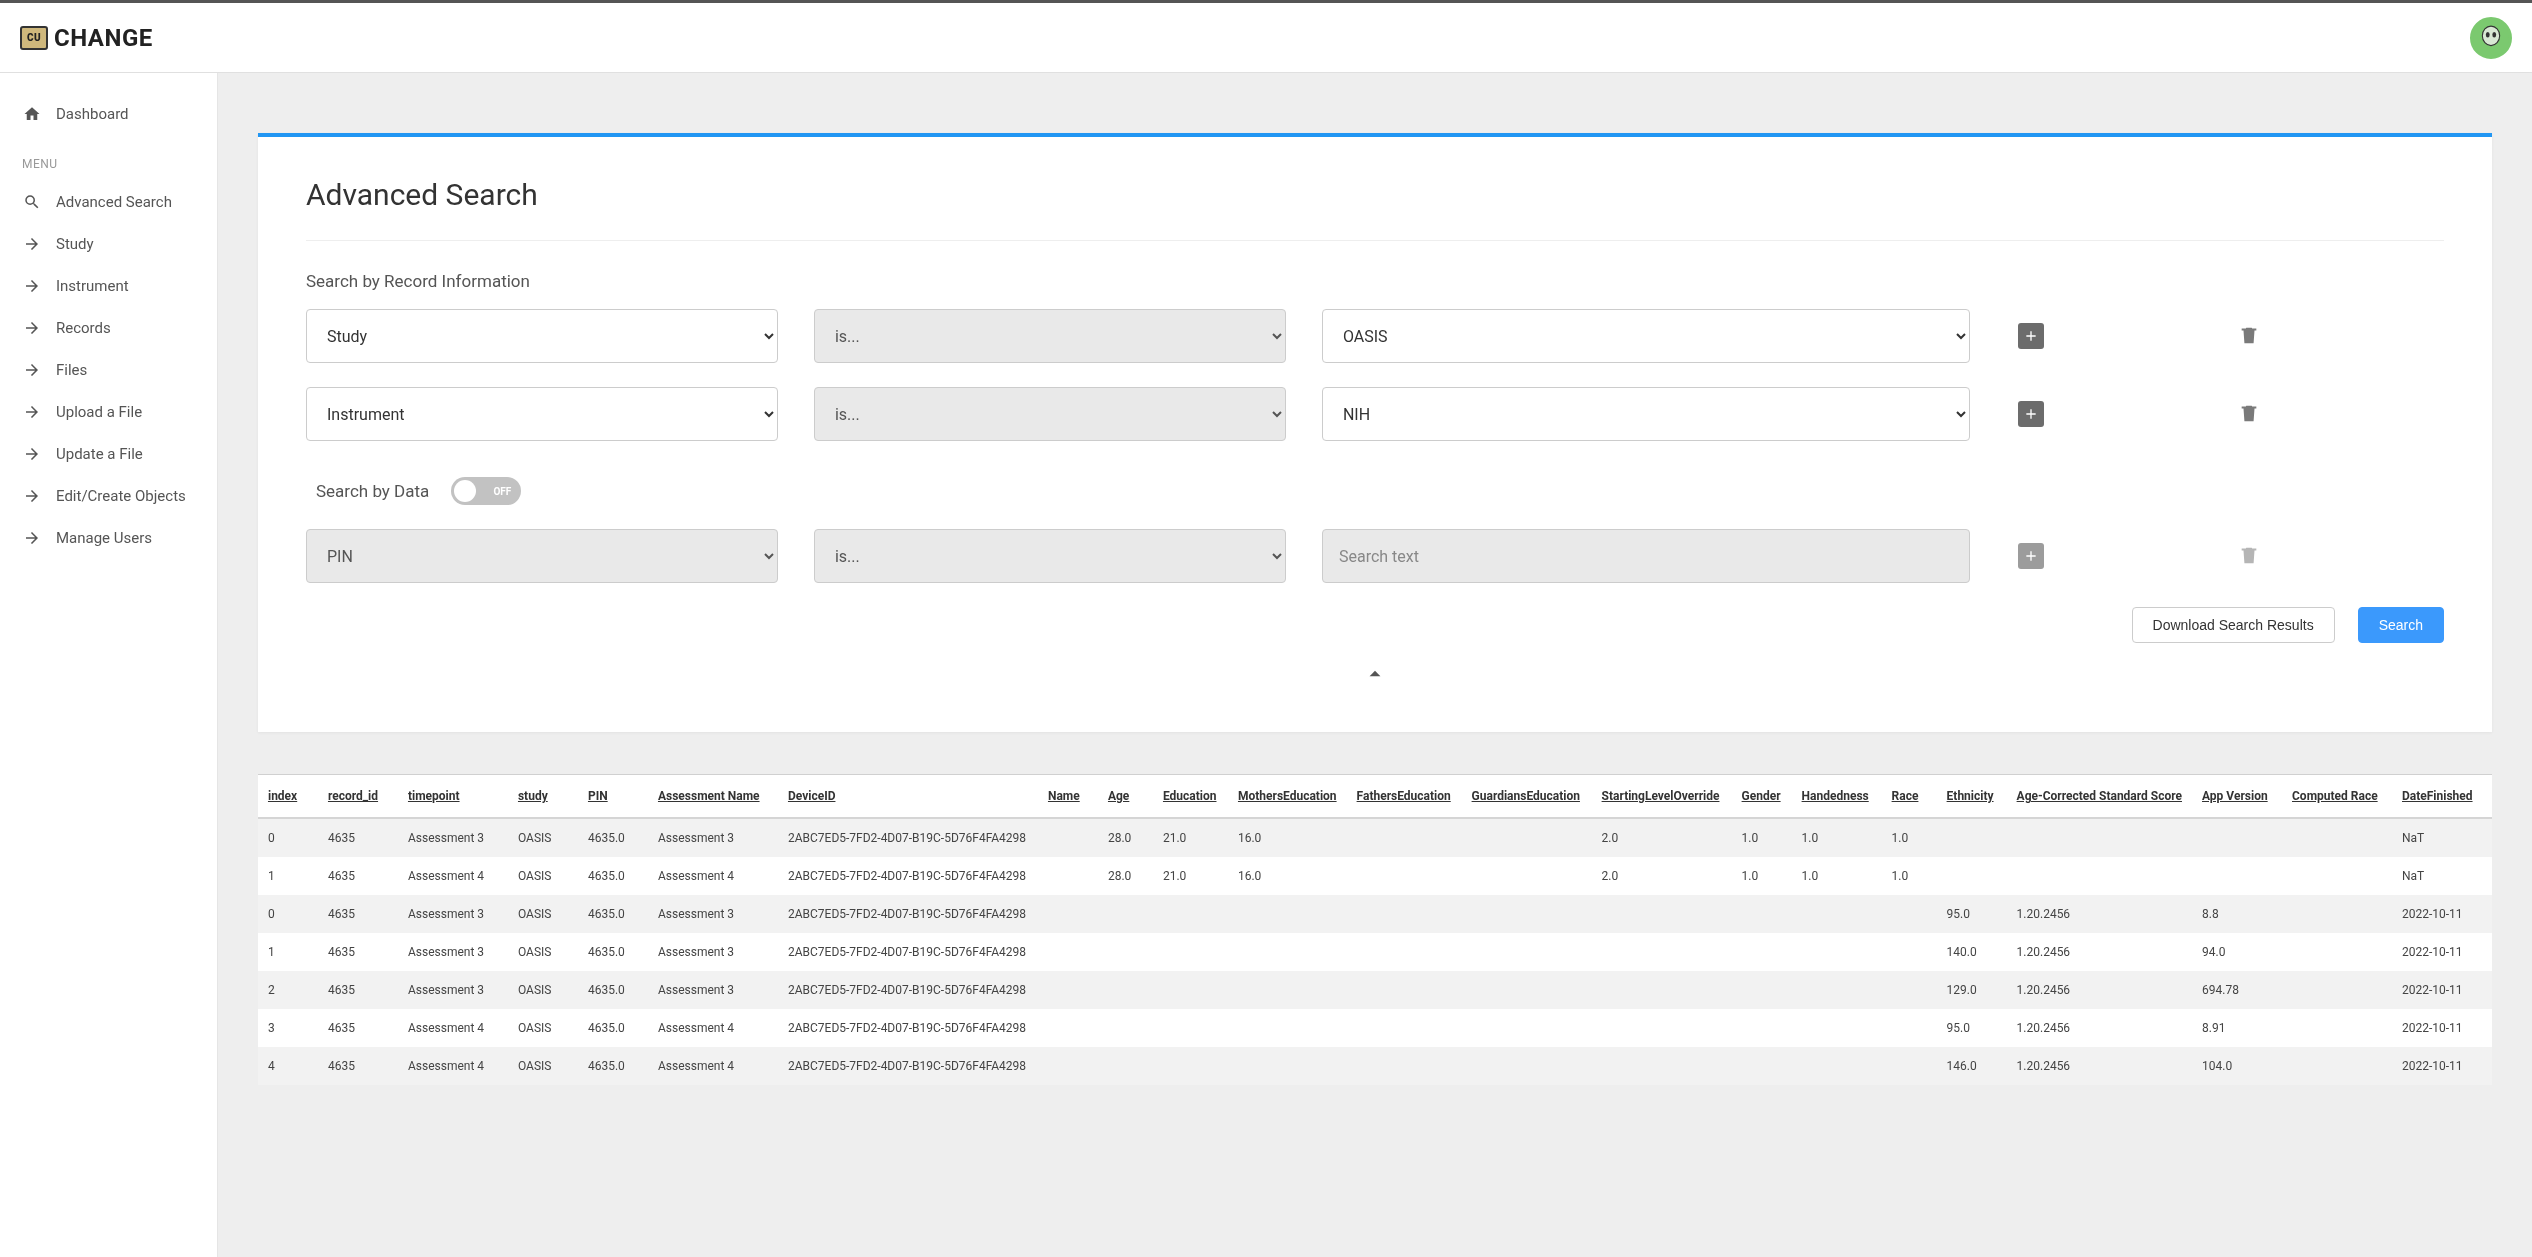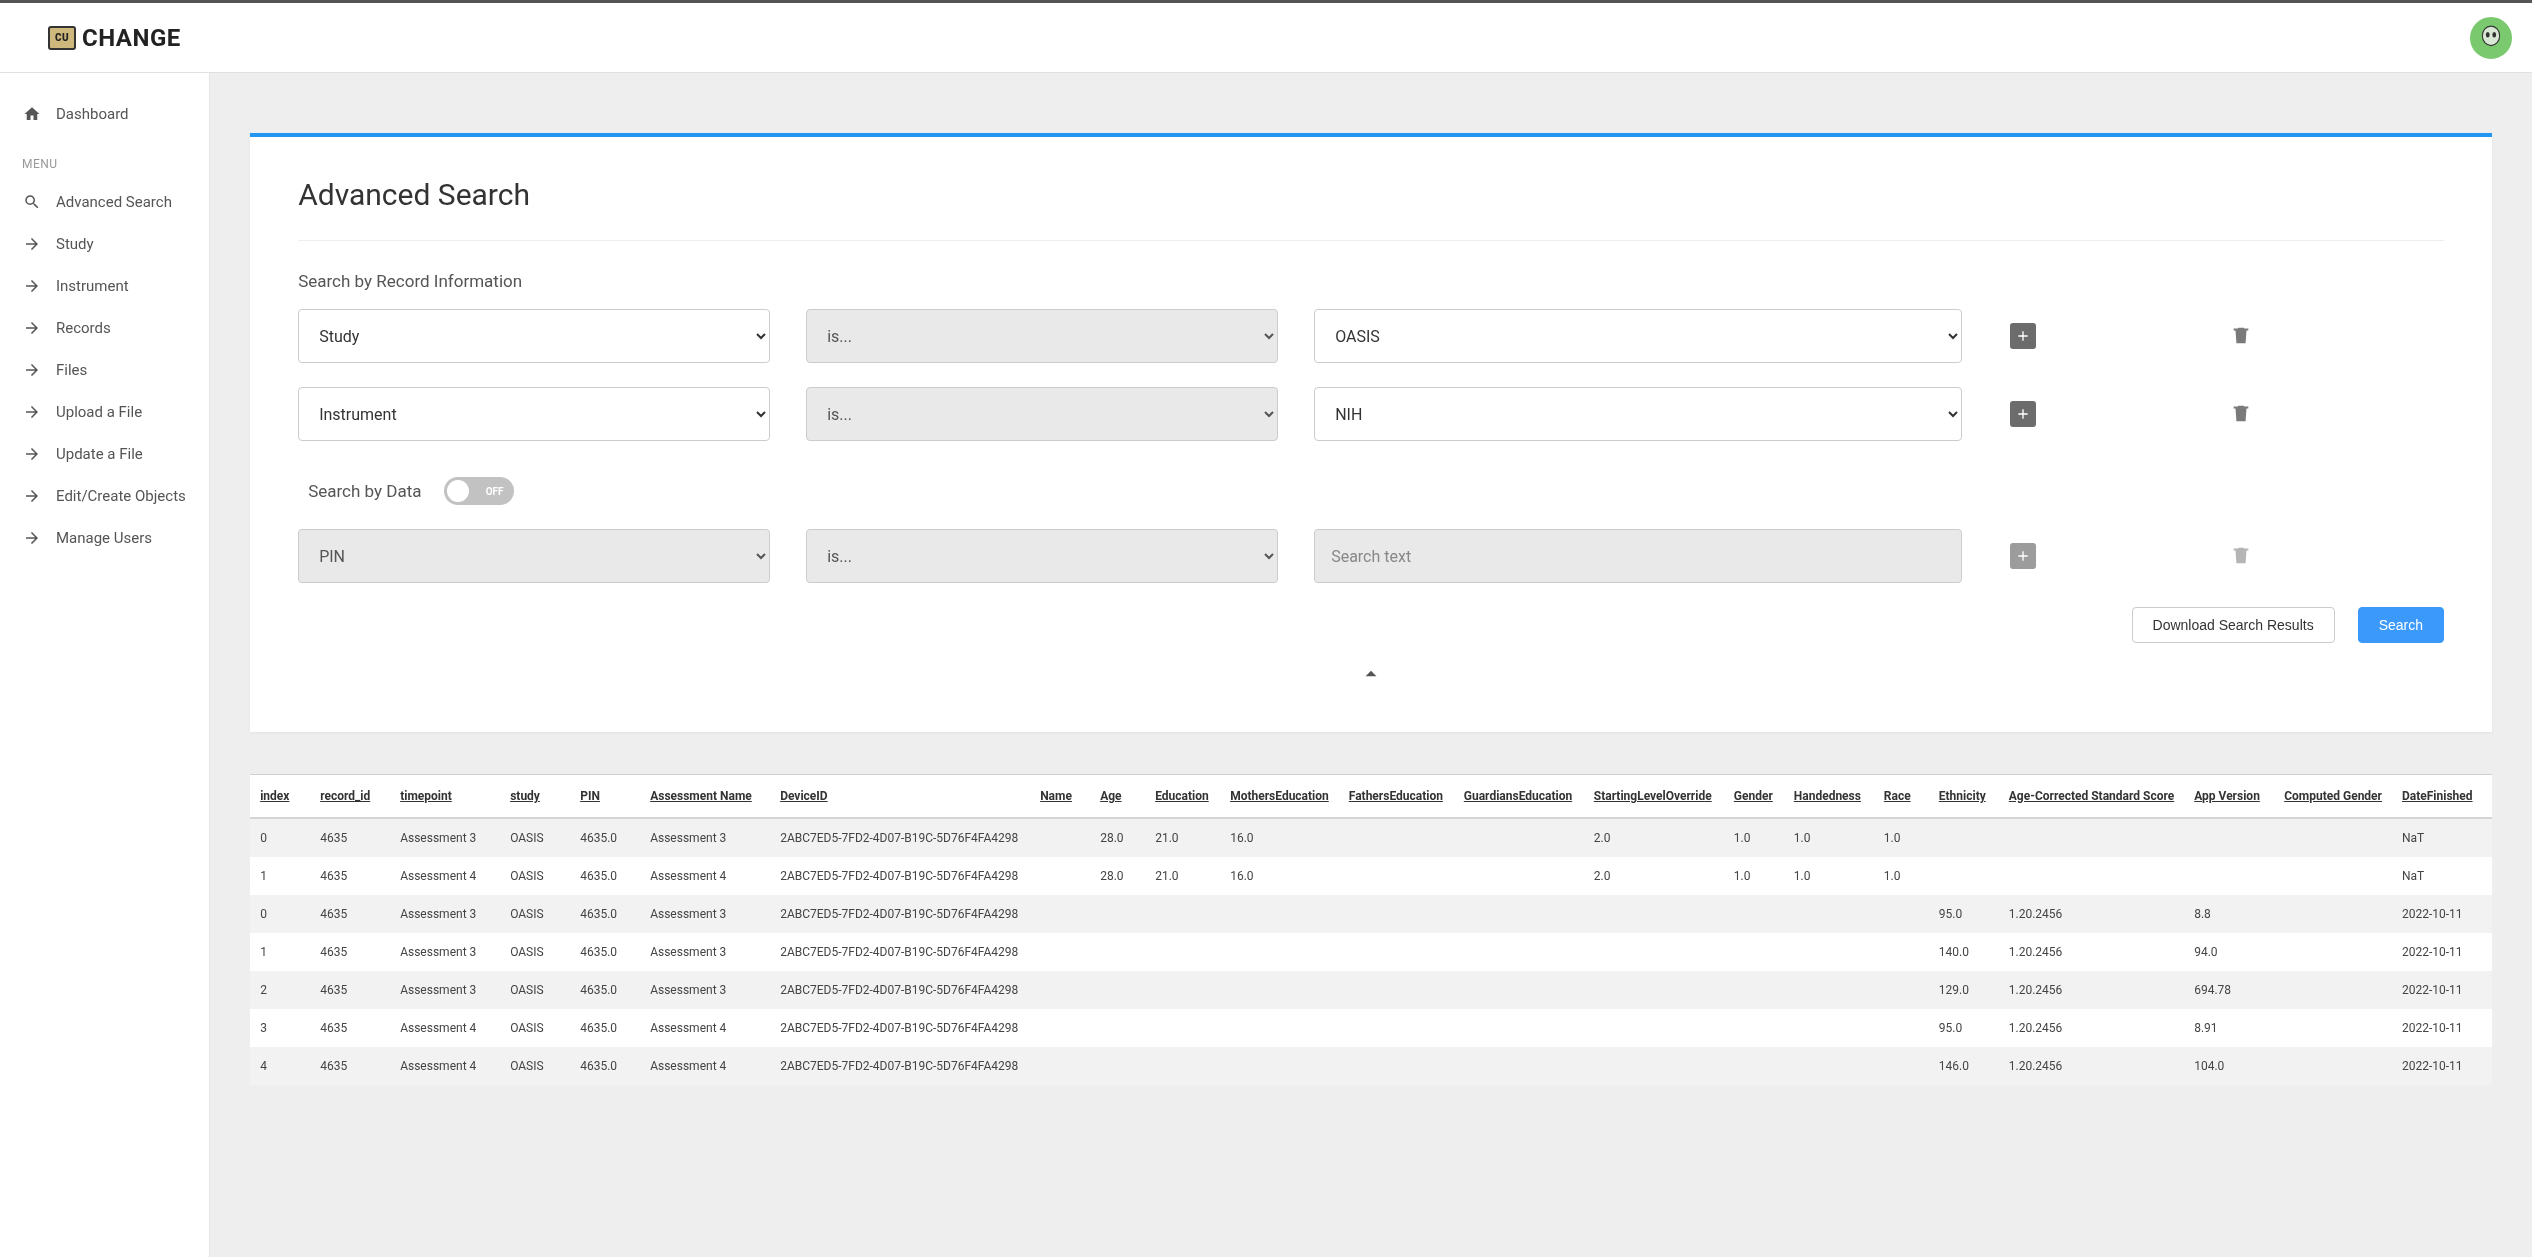--- a/index.html
+++ b/index.html
@@ -29,21 +29,21 @@
 }
 .logo-badge {
   width: 28px; height: 24px;
   background: #cfb87c;
   border: 2px solid #333;
   border-radius: 3px;
   margin-right: 6px;
   position: relative;
   font-size: 10px;
   font-weight: 900;
-  display: flex; align-items: center; justify-content: center; margin-left: 28px;
+  display: flex; align-items: center; justify-content: center;
 }
 .avatar {
   width: 42px; height: 42px; border-radius: 50%;
   background: #7bc96f;
   display: flex; align-items: center; justify-content: center;
   border: 3px solid #7bc96f;
 }
 .avatar svg { width: 26px; height: 26px; }
 .layout { display: flex; }
 .sidebar {
@@ -401,21 +401,21 @@
               <th style="min-width: 115px; text-align: center;">MothersEducation</th>
               <th style="min-width: 115px;">FathersEducation</th>
               <th style="min-width: 130px;">GuardiansEducation</th>
               <th style="min-width: 140px;">StartingLevelOverride</th>
               <th style="min-width: 60px;">Gender</th>
               <th style="min-width: 90px;">Handedness</th>
               <th style="min-width: 55px;">Race</th>
               <th style="min-width: 70px;">Ethnicity</th>
               <th style="min-width: 180px;">Age-Corrected Standard Score</th>
               <th style="min-width: 90px;">App Version</th>
-              <th style="min-width: 110px;">Computed Gender</th>
+              <th style="min-width: 110px;">Computed Race</th>
               <th style="min-width: 100px;">DateFinished</th>
             </tr>
           </thead>
         <tbody id="table-body">
             <tr>
               <td>0</td>
               <td>4635</td>
               <td>Assessment 3</td>
               <td>OASIS</td>
               <td>4635.0</td>

